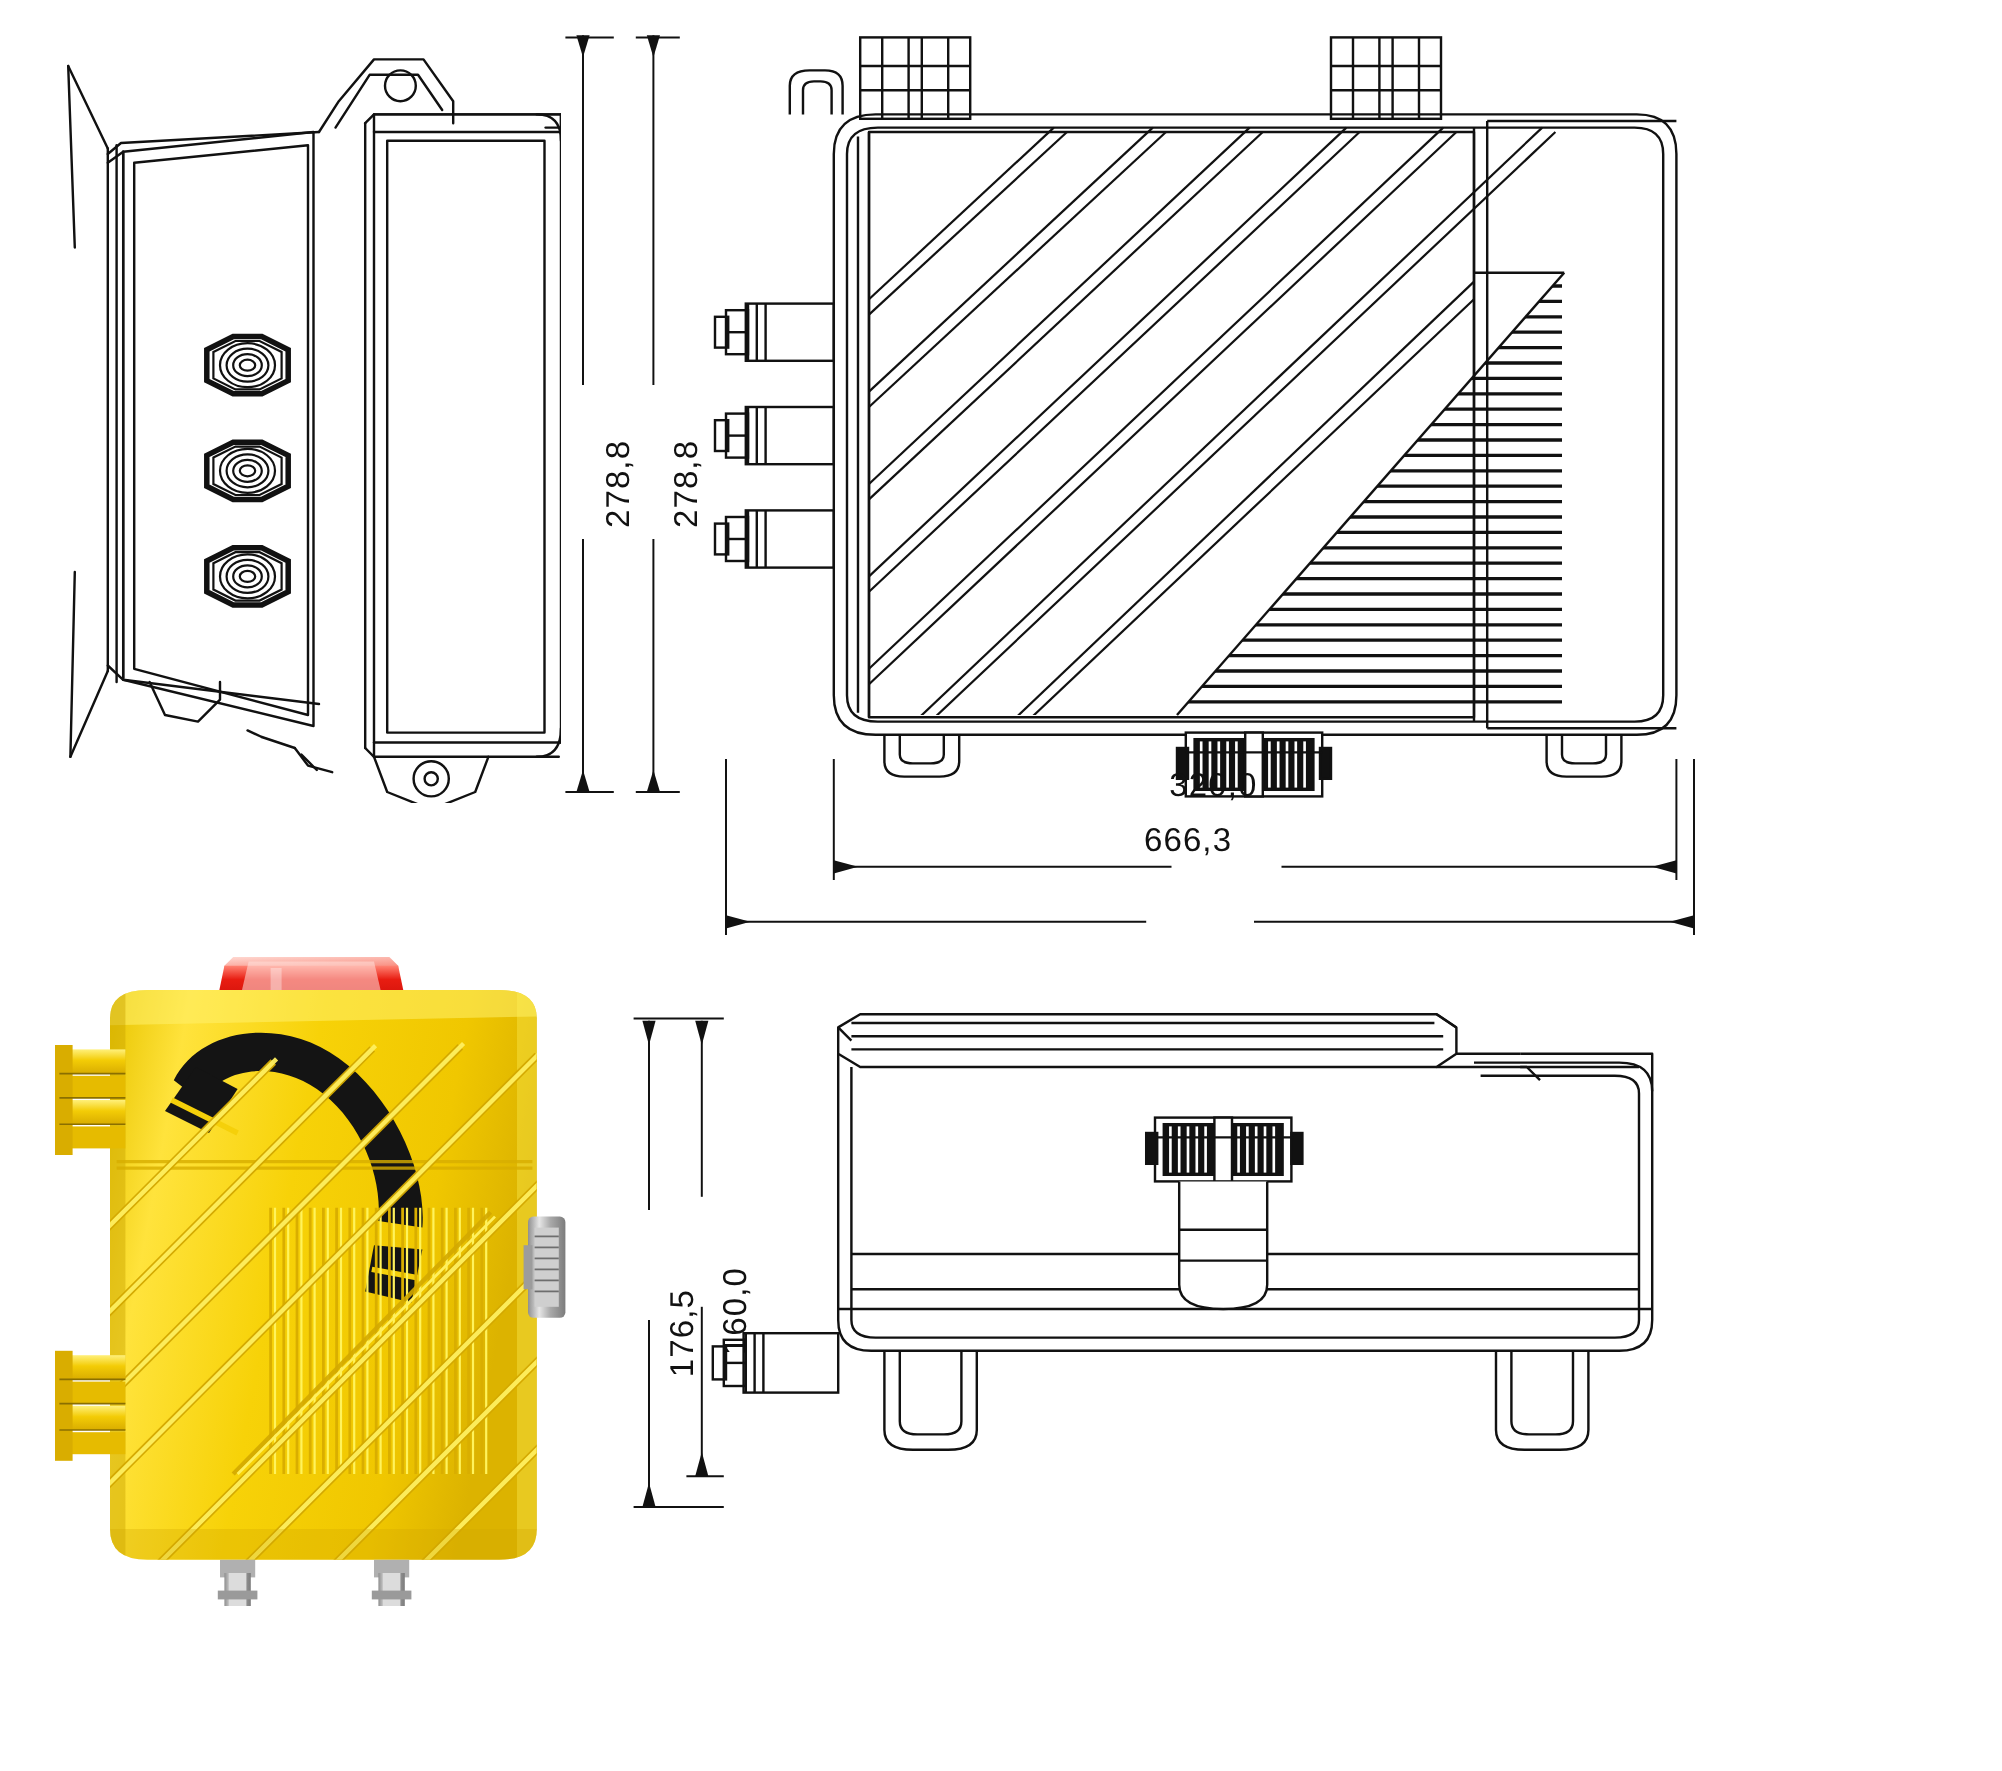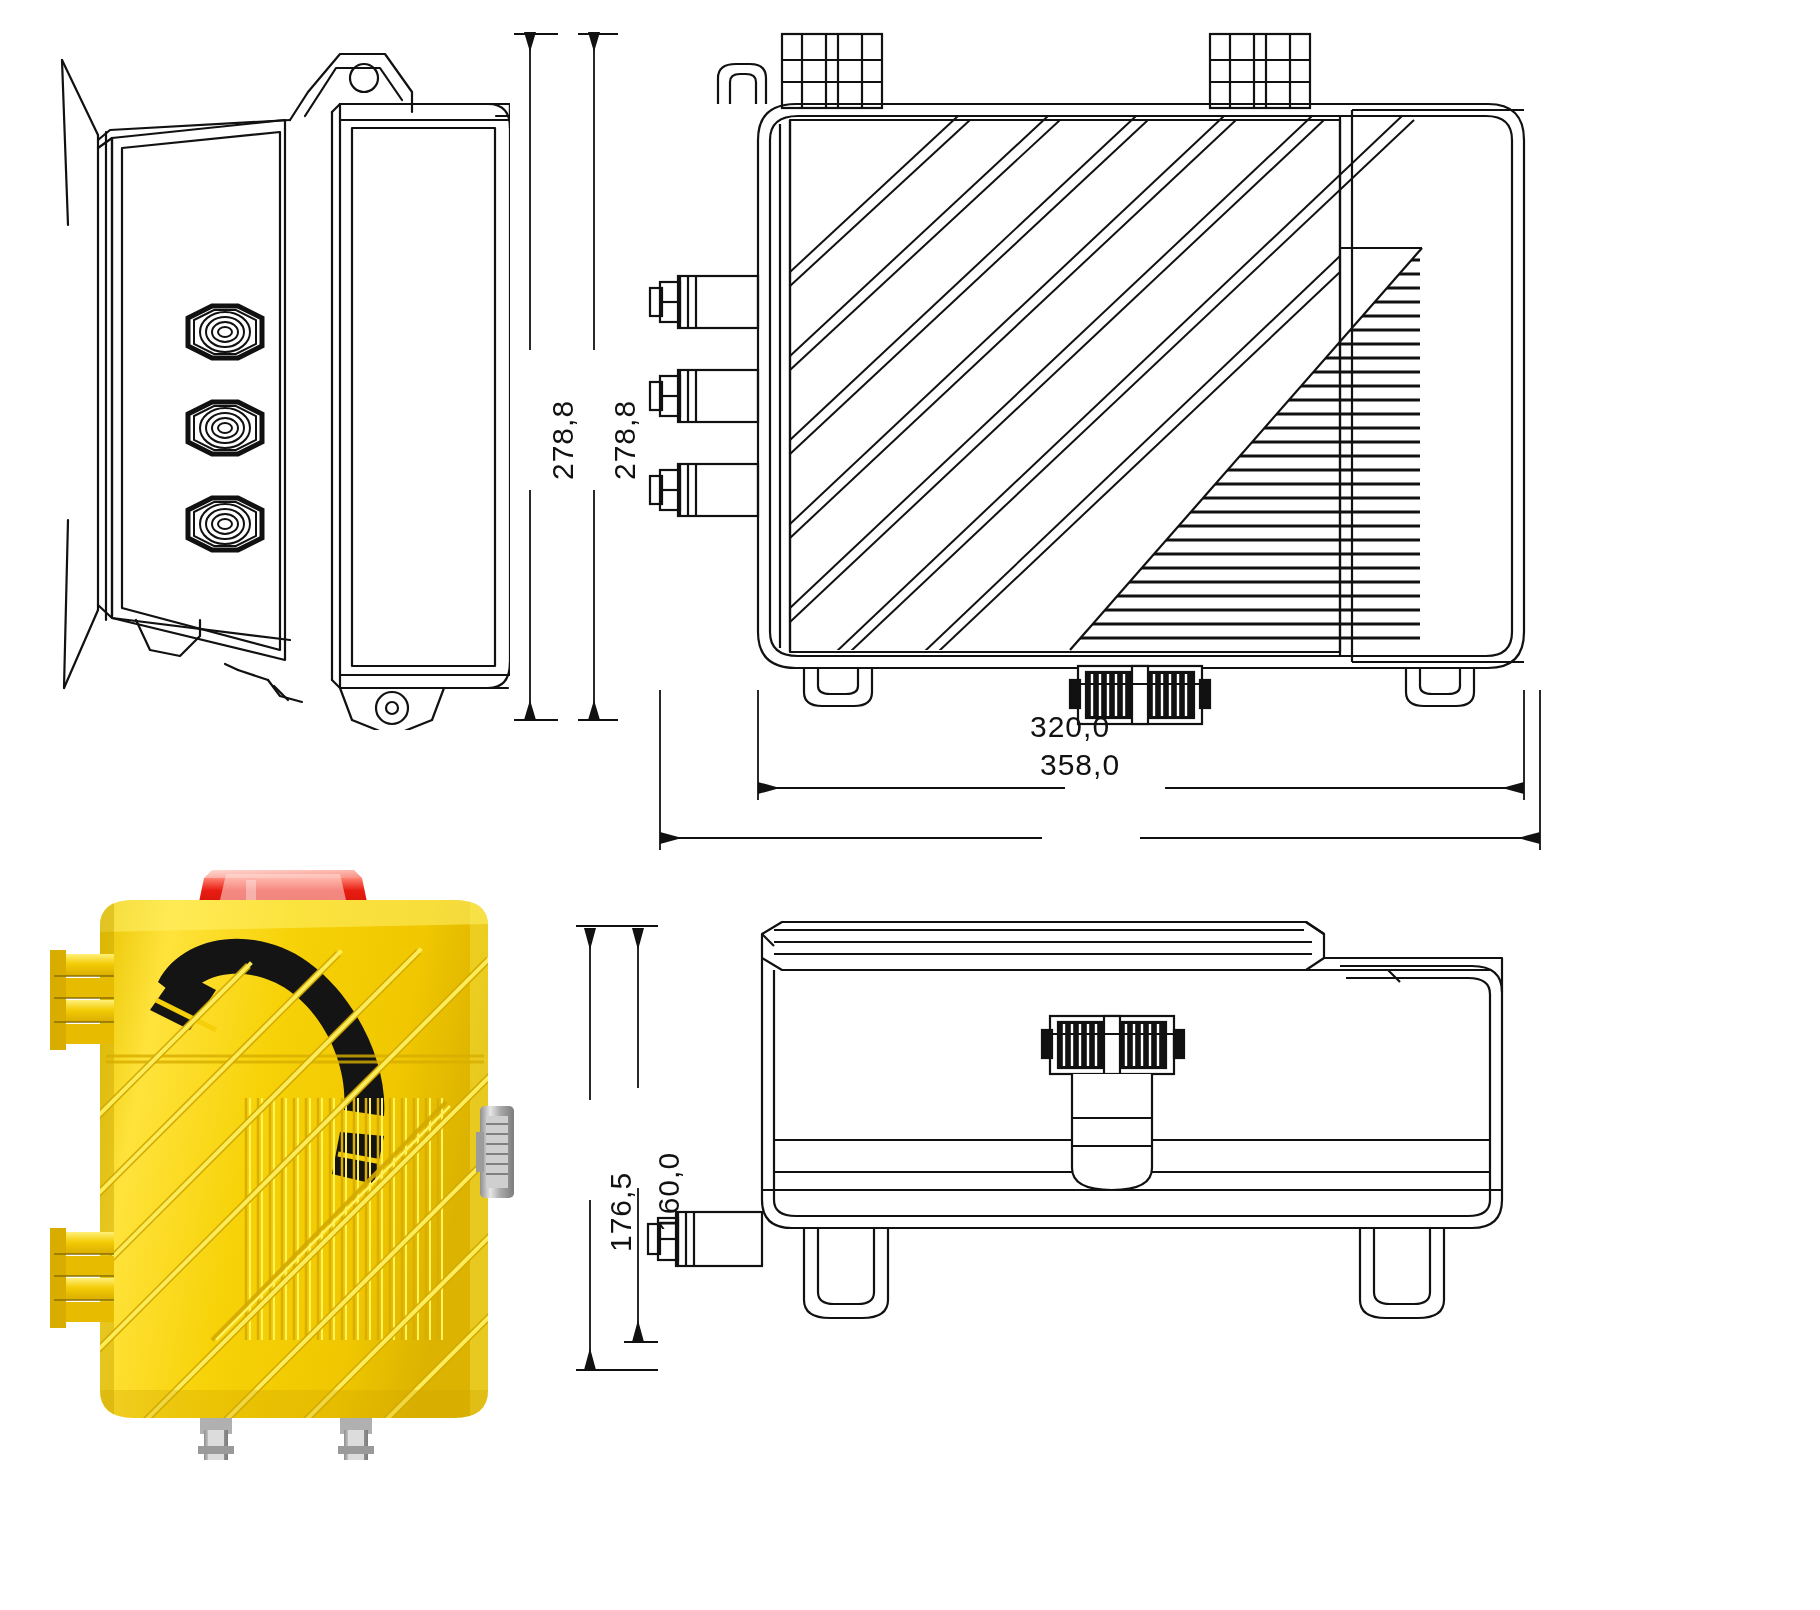--- a/index.html
+++ b/index.html
@@ -324,22 +324,22 @@
         <path d="M118 92 L140 98 L118 104 Z" fill="#111111" stroke="none"></path>
         <path d="M884 92 L862 98 L884 104 Z" fill="#111111" stroke="none"></path>
 
         <line x1="20" y1="148" x2="402" y2="148"></line>
         <line x1="500" y1="148" x2="900" y2="148"></line>
         <path d="M20 142 L42 148 L20 154 Z" fill="#111111" stroke="none"></path>
         <path d="M900 142 L878 148 L900 154 Z" fill="#111111" stroke="none"></path>
       </g>
     </svg>
   </div>
-  <div class="dimtext" style="left:1030px; top:698px;margin-top:12px;">320,0</div>
-  <div class="dimtext" style="left:1040px; top:748px;">358,0</div>
+  <div class="dimtext" style="left:1063px; top:698px;">320,0</div>
+  <div class="dimtext" style="left:1040px; top:748px;">666,3</div>
 
   <div class="view" style="left:560px; top:900px; width:100px; height:500px;">
     <svg class="svgfill" width="100" height="500" viewBox="0 0 100 500">
       <g stroke="#111111" stroke-width="1.8" fill="none">
 
         <line x1="30" y1="28" x2="30" y2="200"></line>
         <line x1="30" y1="300" x2="30" y2="470"></line>
         <path d="M24 28 L30 50 L36 28 Z" fill="#111111" stroke="none"></path>
         <path d="M24 470 L30 448 L36 470 Z" fill="#111111" stroke="none"></path>
         <line x1="16" y1="26" x2="98" y2="26"></line>

